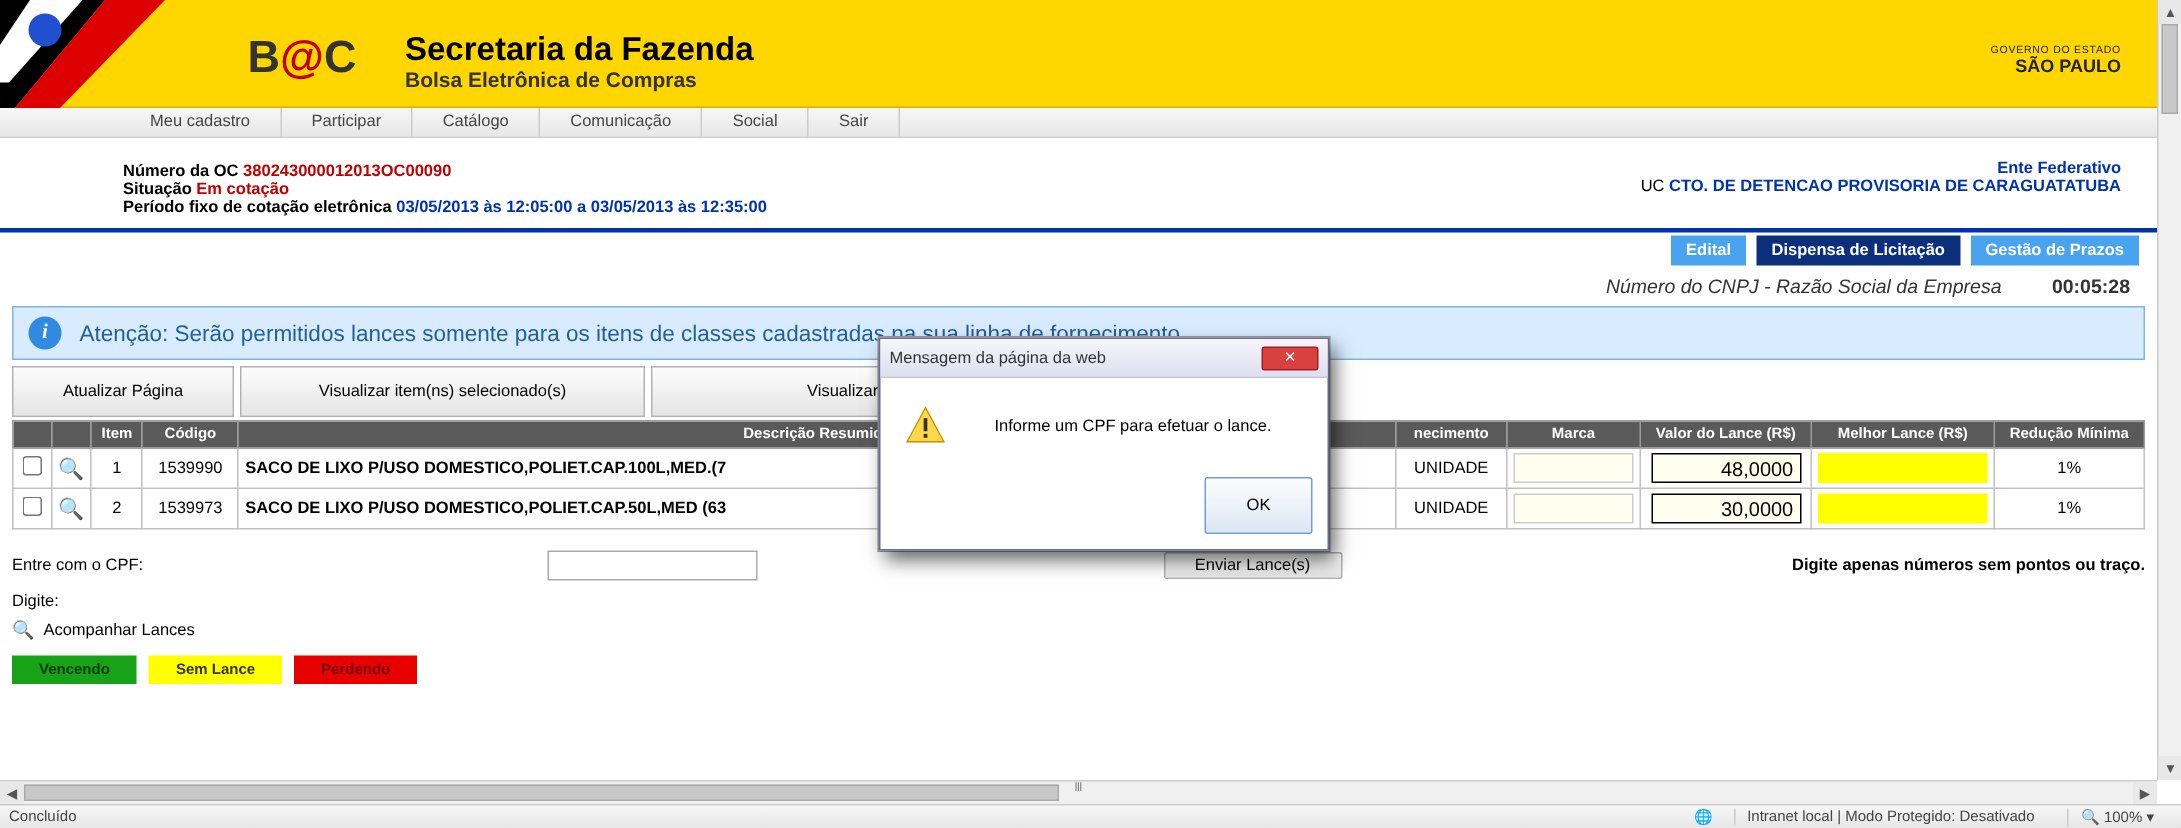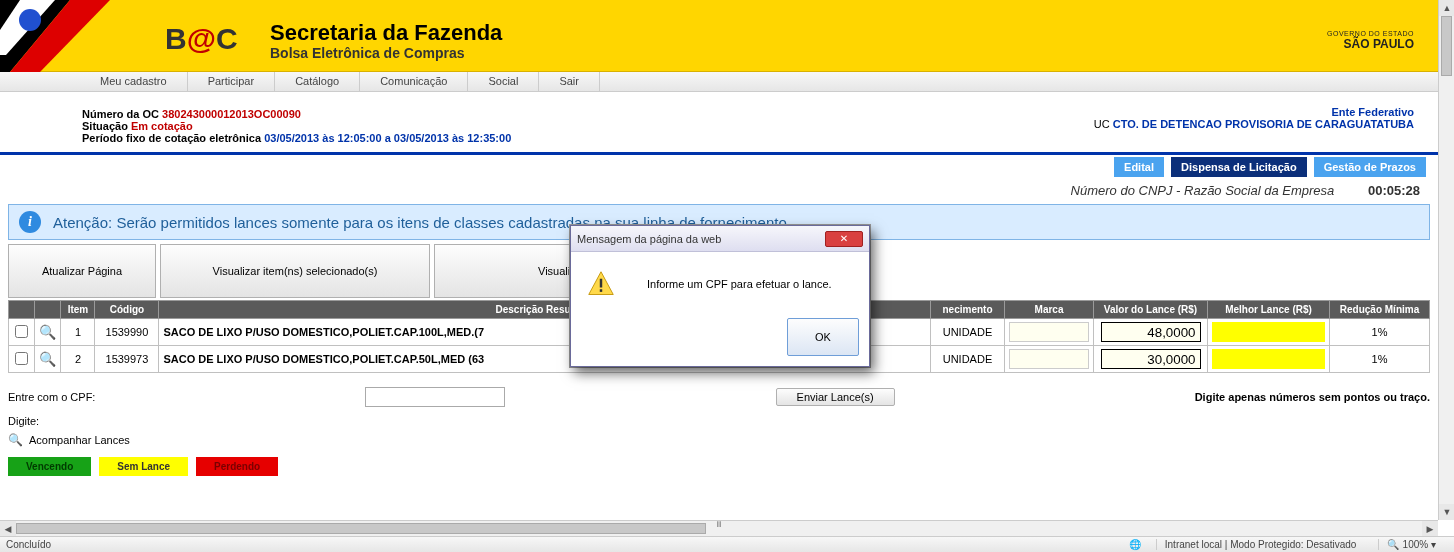--- a/index.html
+++ b/index.html
@@ -29,21 +29,21 @@
 .right-info .uc { color:#0033aa; font-weight:bold; }
 .btn-row { text-align:right; padding:2px 12px 2px 0; border-top:3px solid #0033aa; }
 .btn-row .pill { display:inline-block; padding:4px 10px; font-size:11px; font-weight:bold; margin-left:4px; cursor:pointer; }
 .pill.blue { background:#4aa3ef; color:#fff; }
 .pill.dark { background:#0b2f7a; color:#fff; }
 .cnpj-row { text-align:right; padding:4px 18px; font-style:italic; font-size:13px; color:#333; }
 .cnpj-row .timer { font-style:normal; font-weight:bold; margin-left:30px; }
 .alert-box { margin:2px 8px; border:1px solid #7fb4e6; background:#d9ecff; padding:6px 10px; display:flex; align-items:center; gap:12px; color:#1f5f9a; font-size:15px; }
 .alert-box .i-icon { width:22px; height:22px; border-radius:50%; background:#2f8ae0; color:#fff; font:italic bold 14px/22px Georgia; text-align:center; }
 .action-bar { display:flex; gap:4px; padding:2px 8px; }
-.action-bar button { font-size:11px; padding:20px 10px; background:linear-gradient(#fdfdfd,#e4e4e4); border:1px solid #b0b0b0; cursor:pointer; }
+.action-bar button { font-size:11px; padding:10px 10px; background:linear-gradient(#fdfdfd,#e4e4e4); border:1px solid #b0b0b0; cursor:pointer; }
 .action-bar button:first-child { width:148px; }
 .action-bar button:nth-child(2) { width:270px; }
 .action-bar button:nth-child(3) { width:270px; }
 table.grid { border-collapse:collapse; width:calc(100% - 16px); margin:0 8px; }
 table.grid th { background:#5a5a5a; color:#fff; font-size:10px; font-weight:bold; padding:3px 4px; border:1px solid #9a9a9a; }
 table.grid td { border:1px solid #c0c0c0; padding:3px 4px; font-size:11px; text-align:center; }
 table.grid td.desc { text-align:left; font-weight:bold; font-size:11px; }
 .mag { color:#2a6fd4; font-size:14px; cursor:pointer; }
 input.marca { width:80px; height:20px; border:1px solid #ccc; background:#fffff0; }
 input.valor { width:100px; height:20px; border:1px solid #000000; background:#fffff0; text-align:right; padding-right:4px; }
@@ -62,21 +62,21 @@
 .lp-red { background:#e60000; color:#7a0000; }
 .hscroll { position:absolute; left:0; bottom:16px; width:1438px; height:16px; background:#f0f0f0; border-top:1px solid #ccc; }
 .hscroll .left,.hscroll .right { width:16px; height:16px; background:#e8e8e8; font-size:9px; text-align:center; line-height:16px; color:#555; position:absolute; cursor:pointer; }
 .hscroll .left { left:0; } .hscroll .right { right:0; }
 .hscroll .thumb { position:absolute; left:16px; top:2px; width:690px; height:11px; background:#c8c8c8; border:1px solid #aaa; }
 .hscroll .grip { position:absolute; left:50%; top:-1px; font-size:8px; color:#888; transform:translateX(-50%); }
 .statusbar { position:absolute; left:0; bottom:0; width:1454px; height:16px; background:linear-gradient(#f7f7f7,#e6e6e6); border-top:1px solid #ccc; display:flex; align-items:center; font-size:10px; color:#444; }
 .statusbar .left { padding-left:6px; }
 .statusbar .right { margin-left:auto; display:flex; gap:14px; padding-right:10px; align-items:center; }
 .statusbar .zone { border-left:1px solid #ccc; padding:0 8px; }
-.dialog { position:absolute; left:570px; top:225px; width:300px; background:#fff; border:1px solid #6a6a9a; box-shadow:4px 6px 12px rgba(0,0,0,0.6),0 0 0 1px #999; z-index:50; }
+.dialog { position:absolute; left:586px; top:225px; width:300px; background:#fff; border:1px solid #6a6a9a; box-shadow:4px 6px 12px rgba(0,0,0,0.6),0 0 0 1px #999; z-index:50; }
 .dialog .titlebar { height:26px; background:linear-gradient(#f6f6fb,#dedef0); border-bottom:1px solid #c0c0d8; display:flex; align-items:center; padding:0 6px; font-size:11px; color:#333; }
 .dialog .close { margin-left:auto; width:38px; height:16px; background:#d94040; border:1px solid #a02020; border-radius:2px; color:#fff; font-size:10px; text-align:center; line-height:14px; cursor:pointer; }
 .dialog .body { padding:18px 16px 14px 16px; display:flex; gap:32px; align-items:center; font-size:11px; }
 .dialog .warn { width:28px; height:28px; }
 .dialog .footer { padding:6px 10px 10px 0; text-align:right; }
 .dialog .footer button { width:72px; height:38px; background:linear-gradient(#fdfdfd,#dce6f4); border:1px solid #6f9ed8; border-radius:2px; font-size:11px; cursor:pointer; }
 </style>
 </head>
 <body>
 

